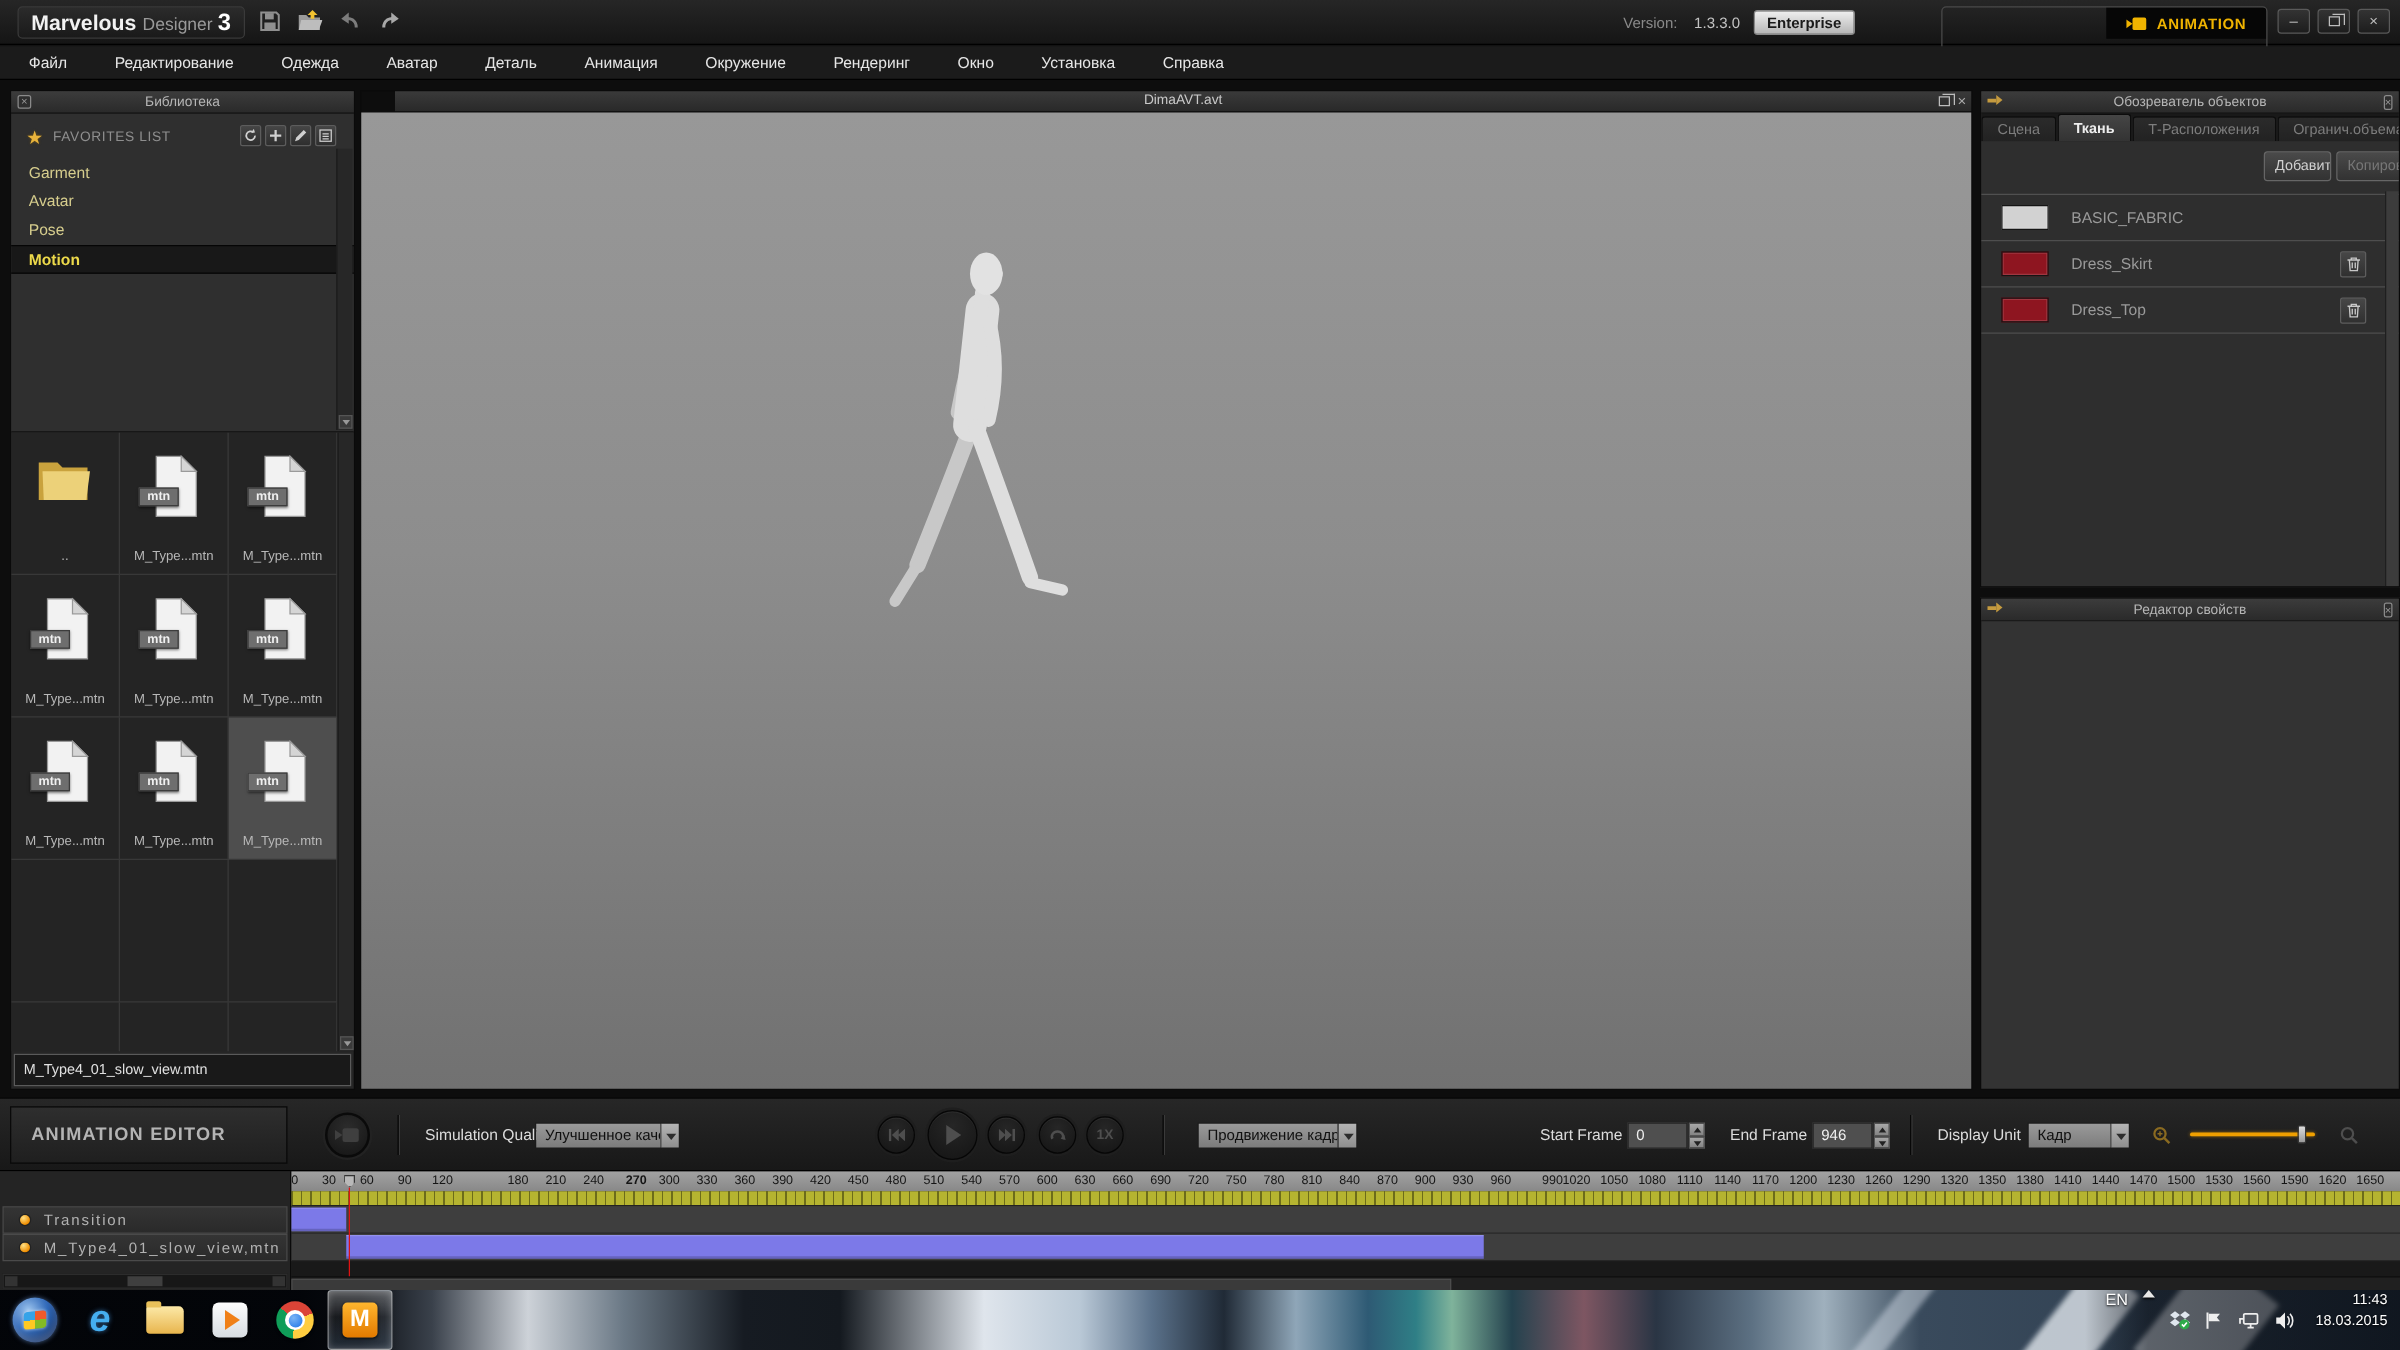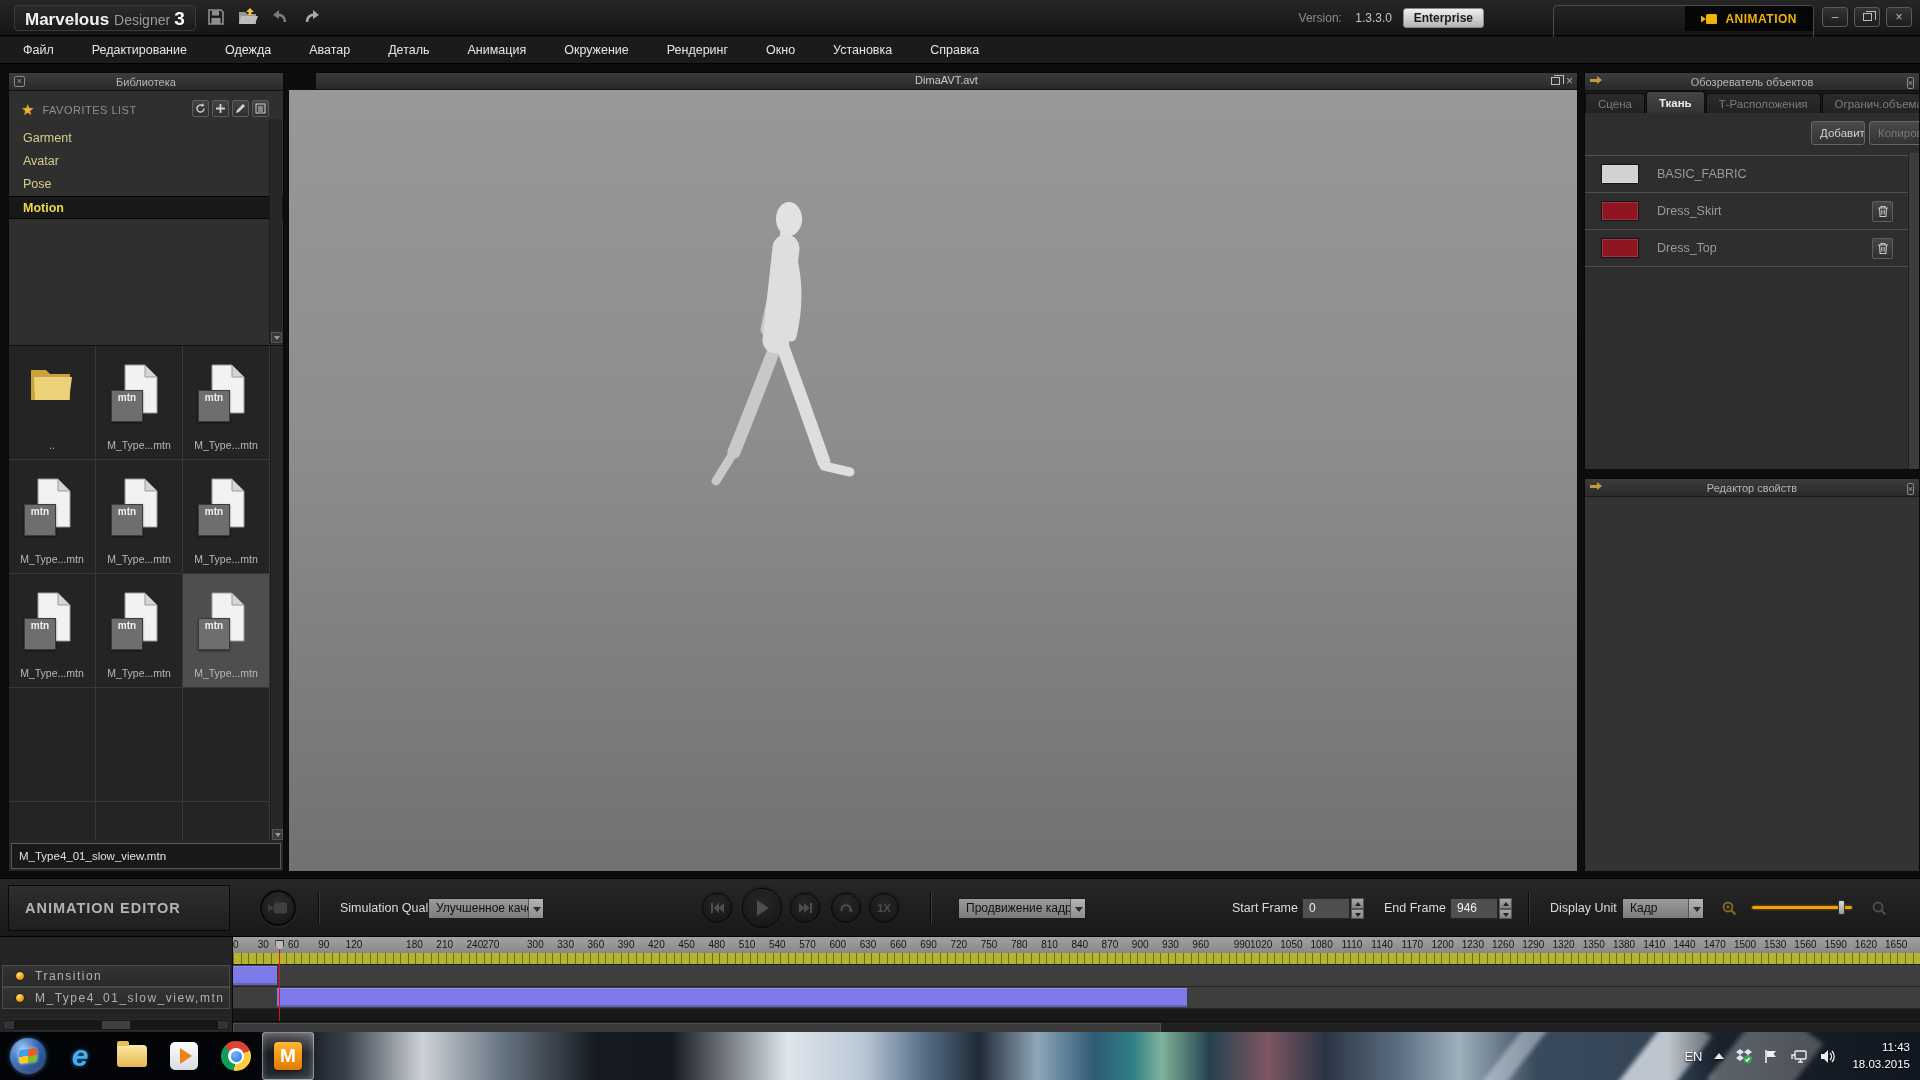--- a/index.html
+++ b/index.html
@@ -76,21 +76,21 @@
     border:1px solid #555; }
   .scroll-arrow-down::before { content:""; position:absolute; left:2px; top:3px;
     border-top:4px solid #999; border-left:3.5px solid transparent; border-right:3.5px solid transparent; }
   .grid-wrap { flex:1; position:relative; background:#242424; overflow:hidden; }
   .file-grid { position:absolute; left:0; top:0; right:13px; display:grid;
     grid-template-columns:repeat(3, 1fr); grid-auto-rows:114px; }
   .grid-cell { border-right:1px solid #383838; border-bottom:1px solid #383838; position:relative;
     display:flex; flex-direction:column; align-items:center; justify-content:flex-end; padding-bottom:8px; }
   .grid-cell.selected { background:#4e4e4e; }
   .file-icon { position:absolute; top:18px; left:50%; transform:translateX(-50%); }
-  .mtn-badge { position:absolute; left:-8px; top:26px; width:32px; height:32px; background:#6e6e6e;
+  .mtn-badge { position:absolute; left:-8px; top:26px; width:32px; height:15px; background:#6e6e6e;
     border:1px solid #3c3c3c; color:#f0f0f0; font-size:10px; font-weight:bold; text-align:center;
     line-height:13px; box-shadow:0 1px 2px rgba(0,0,0,.5); }
   .cell-label { color:#b8b8b8; font-size:10.5px; }
   .grid-scroll { position:absolute; right:0; top:0; bottom:0; width:13px; background:#272727;
     border-left:1px solid #1b1b1b; }
   .filename-bar { height:26px; margin:2px; border:1px solid #5a5a5a; background:#191919;
     color:#e0e0e0; font-size:11.5px; line-height:24px; padding-left:7px; }
 
   
   .viewport { position:absolute; left:288px; top:8px; width:1290px; height:800px; border:1px solid #0a0a0a; }
@@ -241,21 +241,21 @@
   .icon-chrome { width:30px; height:30px; border-radius:50%;
     background:conic-gradient(from -50deg,#db4437 0 33%,#ffcd40 0 66%,#0f9d58 0 100%); position:relative;
     box-shadow:0 1px 2px rgba(0,0,0,.6); }
   .icon-chrome::before { content:""; position:absolute; left:7px; top:7px; width:16px; height:16px;
     border-radius:50%; background:#fff; }
   .icon-chrome::after { content:""; position:absolute; left:9.5px; top:9.5px; width:11px; height:11px;
     border-radius:50%; background:radial-gradient(circle at 35% 30%,#7ab4f5,#1a73e8); }
   .icon-marvelous-designer { width:28px; height:28px; border-radius:4px;
     background:linear-gradient(#ffb62e,#e27a00); color:#fff; font-weight:bold; font-size:19px;
     display:flex; align-items:center; justify-content:center; box-shadow:0 1px 2px rgba(0,0,0,.6); }
-  .tray { position:absolute; right:0; top:0; height:48px; display:flex; align-items:center; gap:12px;
+  .tray { position:absolute; right:0; top:0; height:48px; display:flex; gap:12px;
     padding:0 10px 0 16px; background:linear-gradient(90deg,rgba(5,8,14,0),rgba(5,8,14,.55) 20%,rgba(5,8,14,.7)); }
   .tray-lang { color:#fff; font-size:13px; text-shadow:0 1px 2px #000; }
   .tray-up { width:0; height:0; border-bottom:6px solid #e8e8e8; border-left:5px solid transparent;
     border-right:5px solid transparent; filter:drop-shadow(0 1px 1px #000); }
   .tray-ic { display:flex; align-items:center; justify-content:center; }
   .tray-clock { color:#fff; font-size:11.5px; text-align:right; line-height:1.5; text-shadow:0 1px 2px #000;
     margin-left:4px; }
 </style>
 </head>
 <body>
@@ -659,21 +659,21 @@
         <div class="ruler-nums">
             <div class="ruler-num first" style="left: 0px;">0</div>
             <div class="ruler-num" style="left: 30.24px;">30</div>
             <div class="ruler-num" style="left: 60.48px;">60</div>
             <div class="ruler-num" style="left: 90.72px;">90</div>
             <div class="ruler-num" style="left: 120.96px;">120</div>
             <div class="ruler-num" style="left: 151.2px; margin-top: 39px;">150</div>
             <div class="ruler-num" style="left: 181.44px;">180</div>
             <div class="ruler-num" style="left: 211.68px;">210</div>
             <div class="ruler-num" style="left: 241.92px;">240</div>
-            <div class="ruler-num" style="left: 258px;">270</div>
+            <div class="ruler-num" style="left: 276px; font-weight: bold;">270</div>
             <div class="ruler-num" style="left: 302.4px;">300</div>
             <div class="ruler-num" style="left: 332.64px;">330</div>
             <div class="ruler-num" style="left: 362.88px;">360</div>
             <div class="ruler-num" style="left: 393.12px;">390</div>
             <div class="ruler-num" style="left: 423.36px;">420</div>
             <div class="ruler-num" style="left: 453.6px;">450</div>
             <div class="ruler-num" style="left: 483.84px;">480</div>
             <div class="ruler-num" style="left: 514.08px;">510</div>
             <div class="ruler-num" style="left: 544.32px;">540</div>
             <div class="ruler-num" style="left: 574.56px;">570</div>

